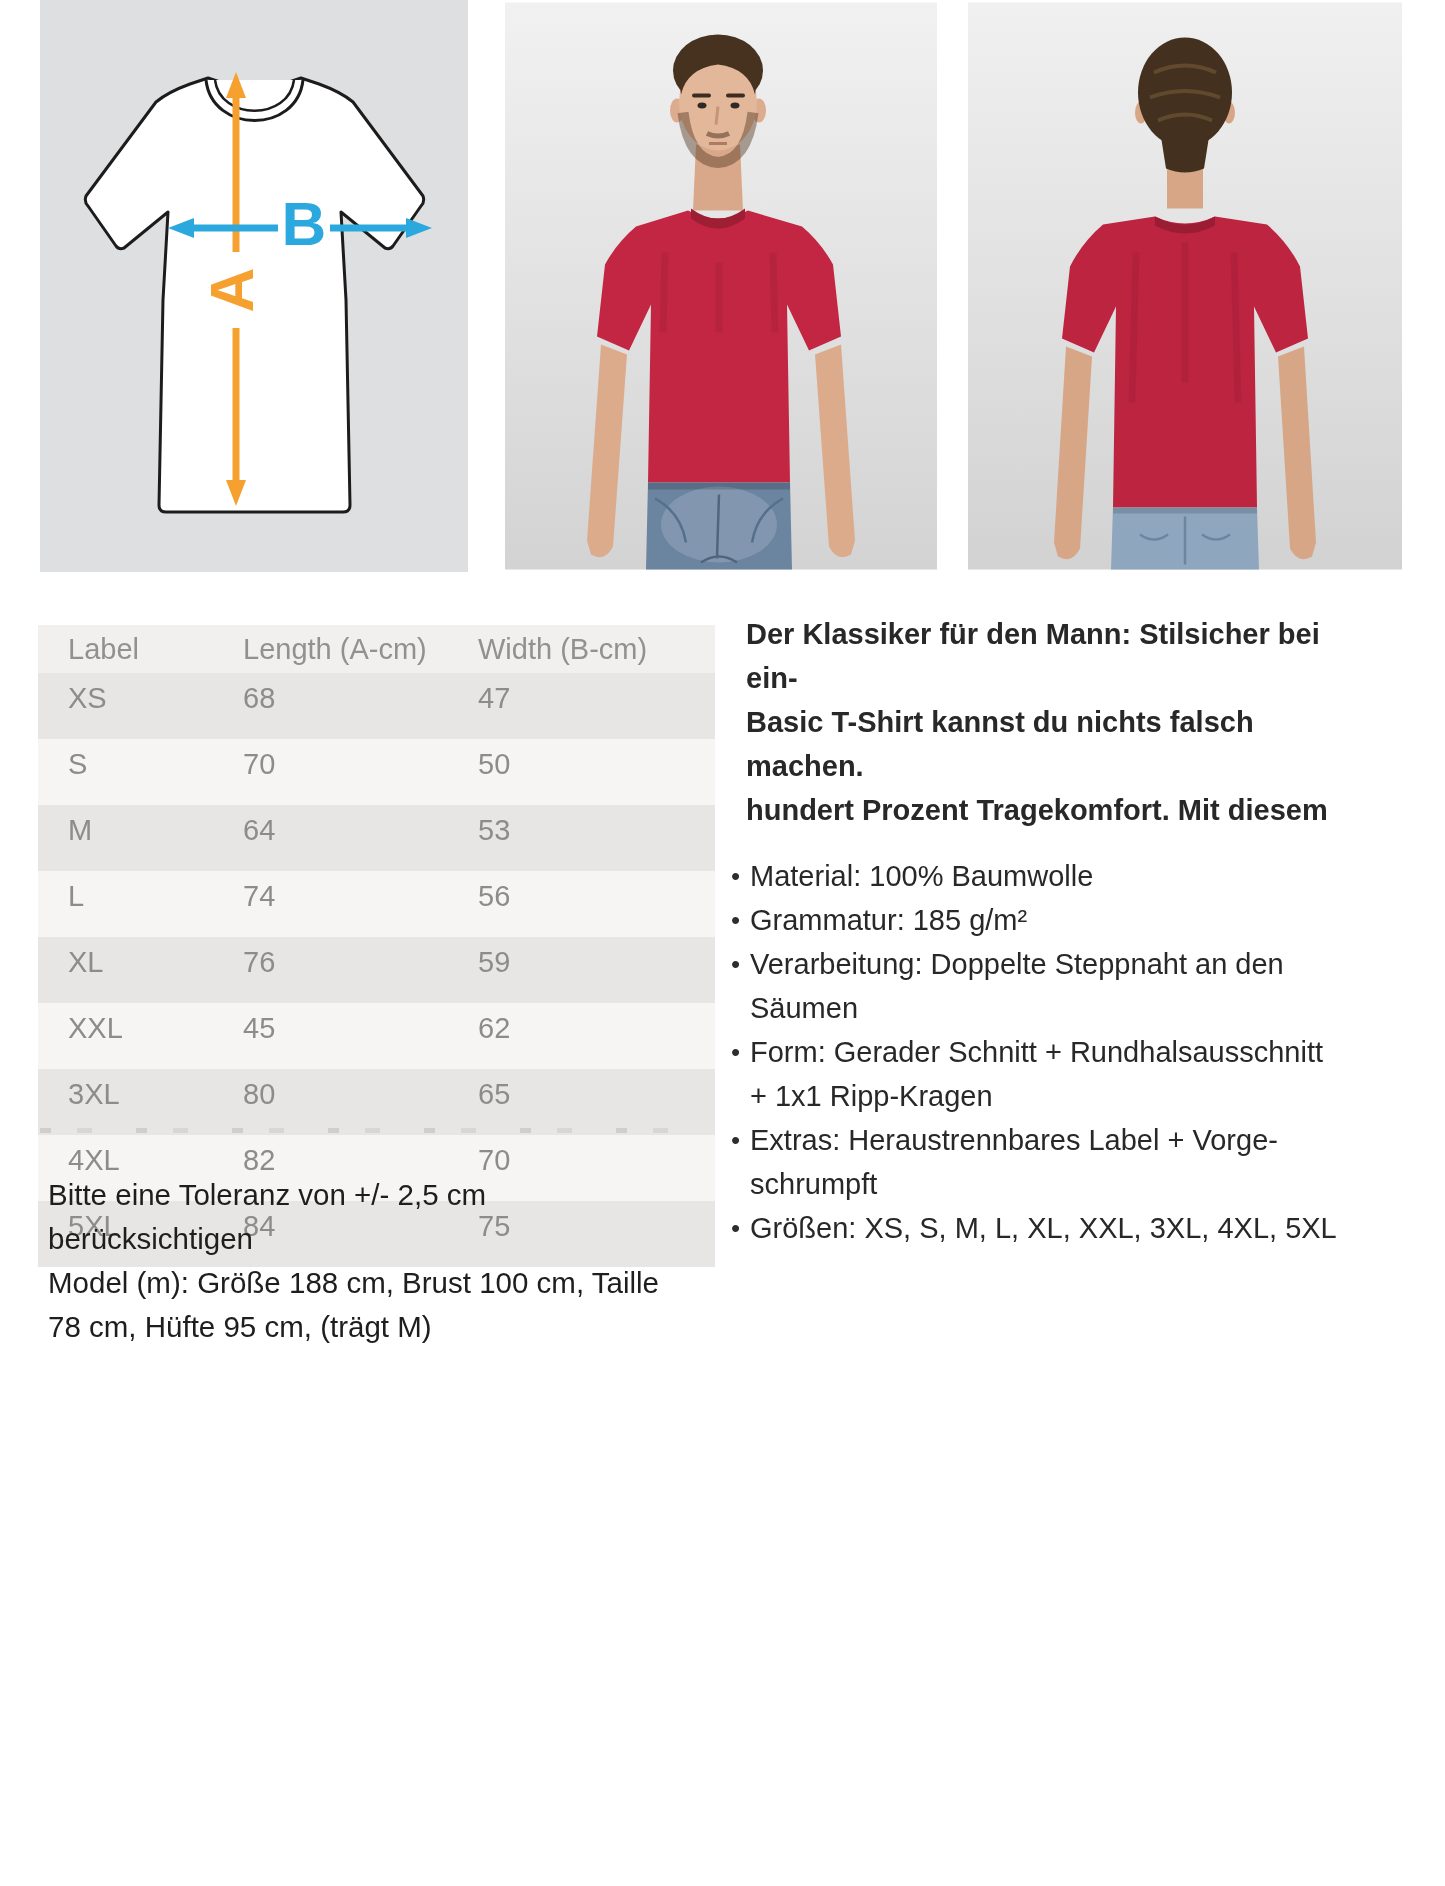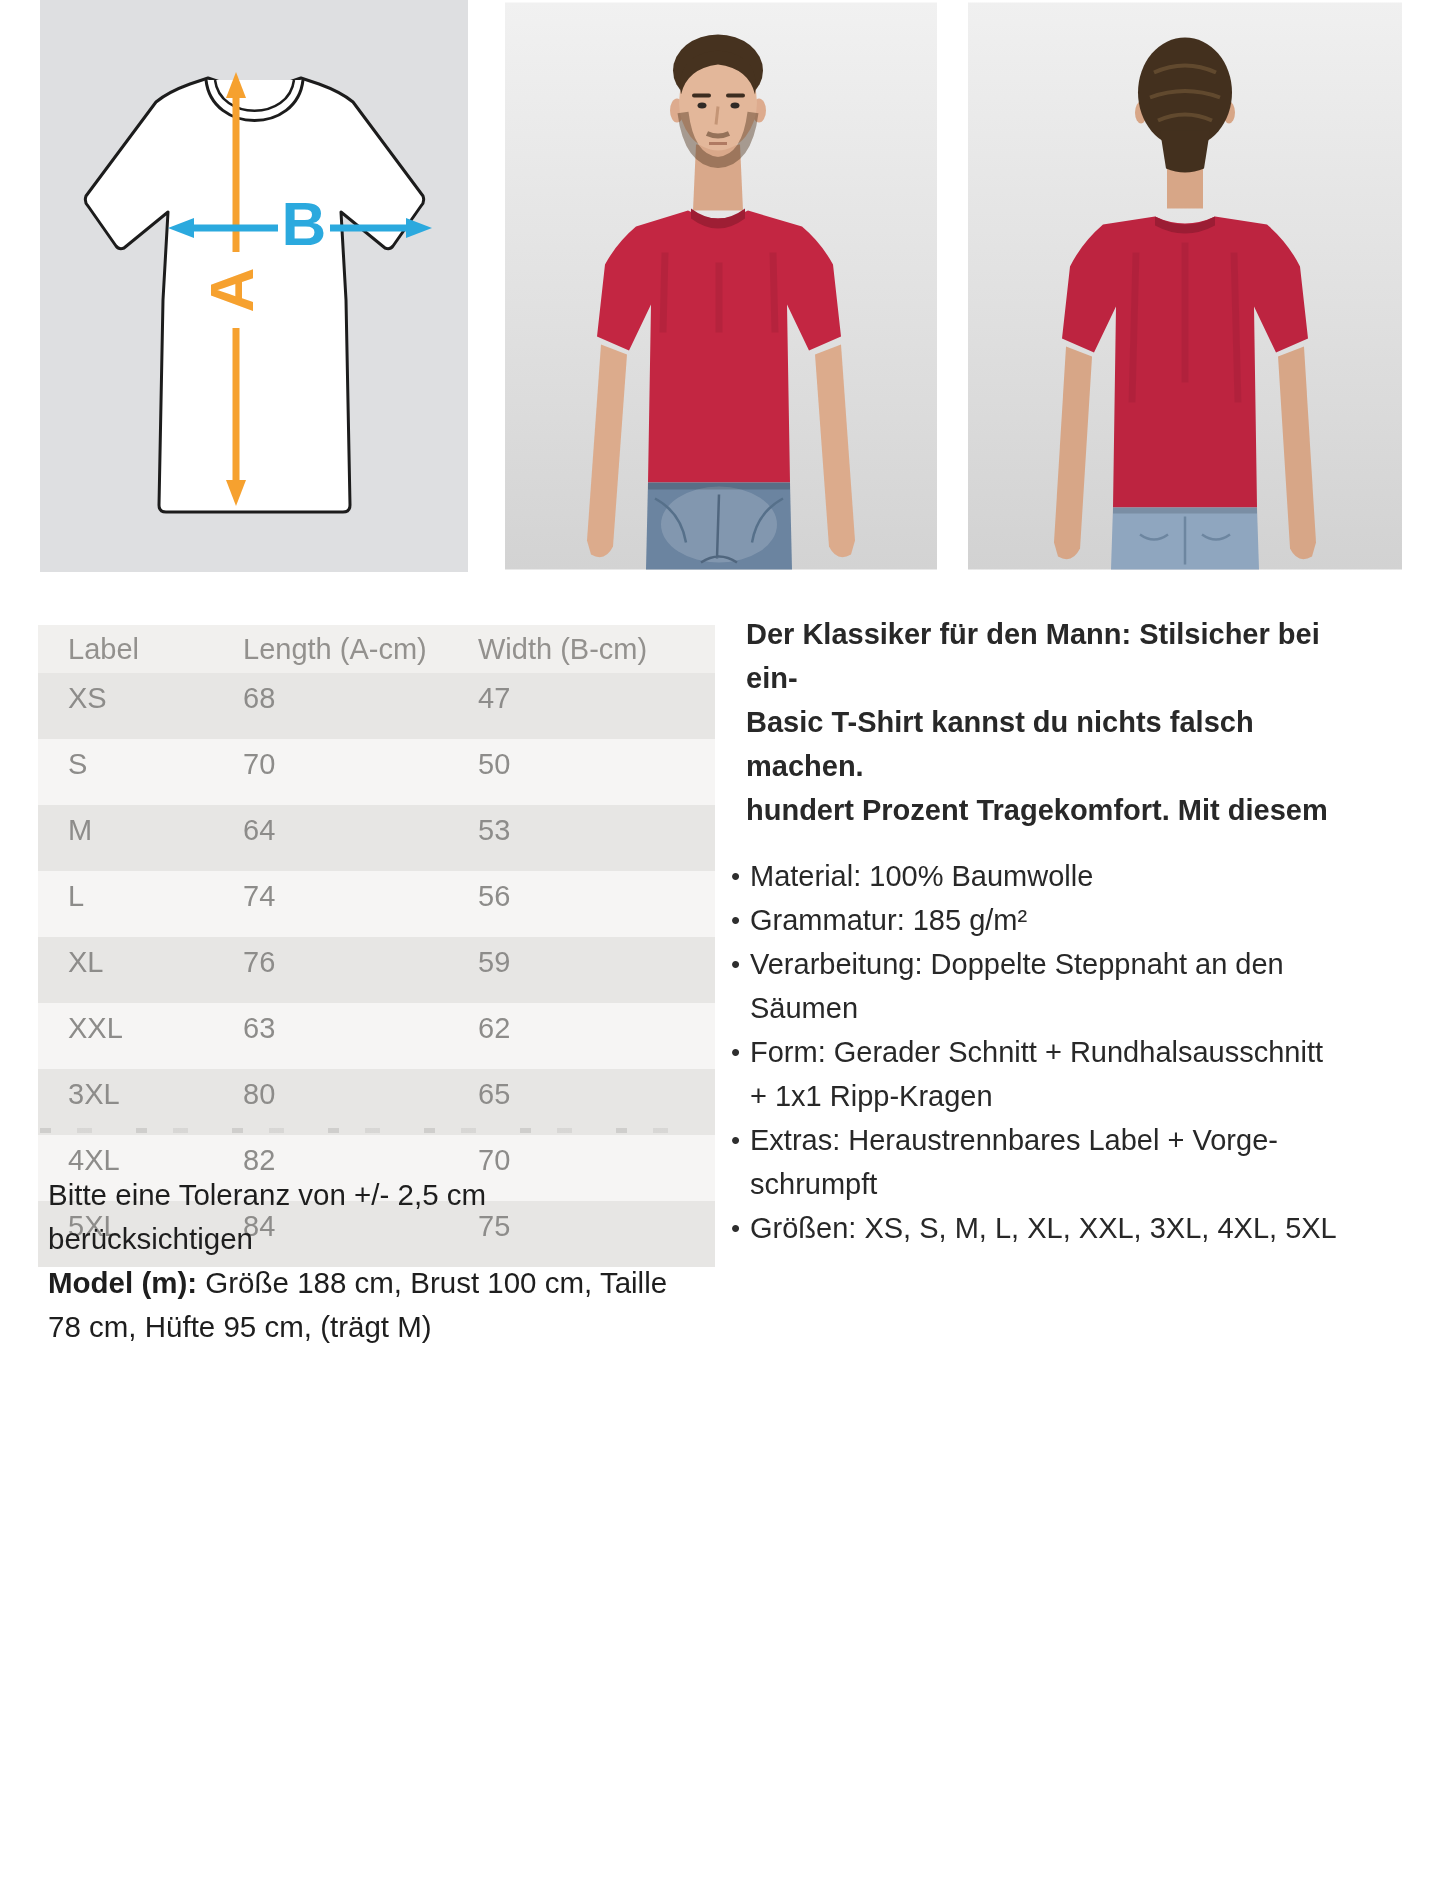--- a/index.html
+++ b/index.html
@@ -33,21 +33,21 @@
                font-size:29px;line-height:44px;}
   #description .intro{margin:0 0 22px 0;font-weight:bold;}
   ul.bullets{list-style:none;margin:0;padding:0;}
   ul.bullets li{display:flex;}
   ul.bullets .dot{width:19px;flex:0 0 19px;margin-left:-15px;font-size:26px;color:#2e2e2e;}
   ul.bullets .btext{flex:1;}
 
   
   #notes{position:absolute;left:48px;top:1149px;width:640px;color:#1e1e1e;
          font-size:29.5px;line-height:44px;margin-top:24px;}
-  #notes .bold{font-weight:bold;}
+  #notes .bold{font-weight:normal;}
 </style>
 </head>
 <body>
 
 <div id="page">
 
   <div class="tile" id="tile-diagram">
     <svg viewBox="0 0 428 572">
 
       <g>
@@ -195,21 +195,21 @@
         <td>74</td>
         <td>56</td>
       </tr>
       <tr>
         <td>XL</td>
         <td>76</td>
         <td>59</td>
       </tr>
       <tr>
         <td>XXL</td>
-        <td>63</td>
+        <td>45</td>
         <td>62</td>
       </tr>
       <tr>
         <td>3XL</td>
         <td>80</td>
         <td>65</td>
       </tr>
       <tr>
         <td>4XL</td>
         <td>82</td>

